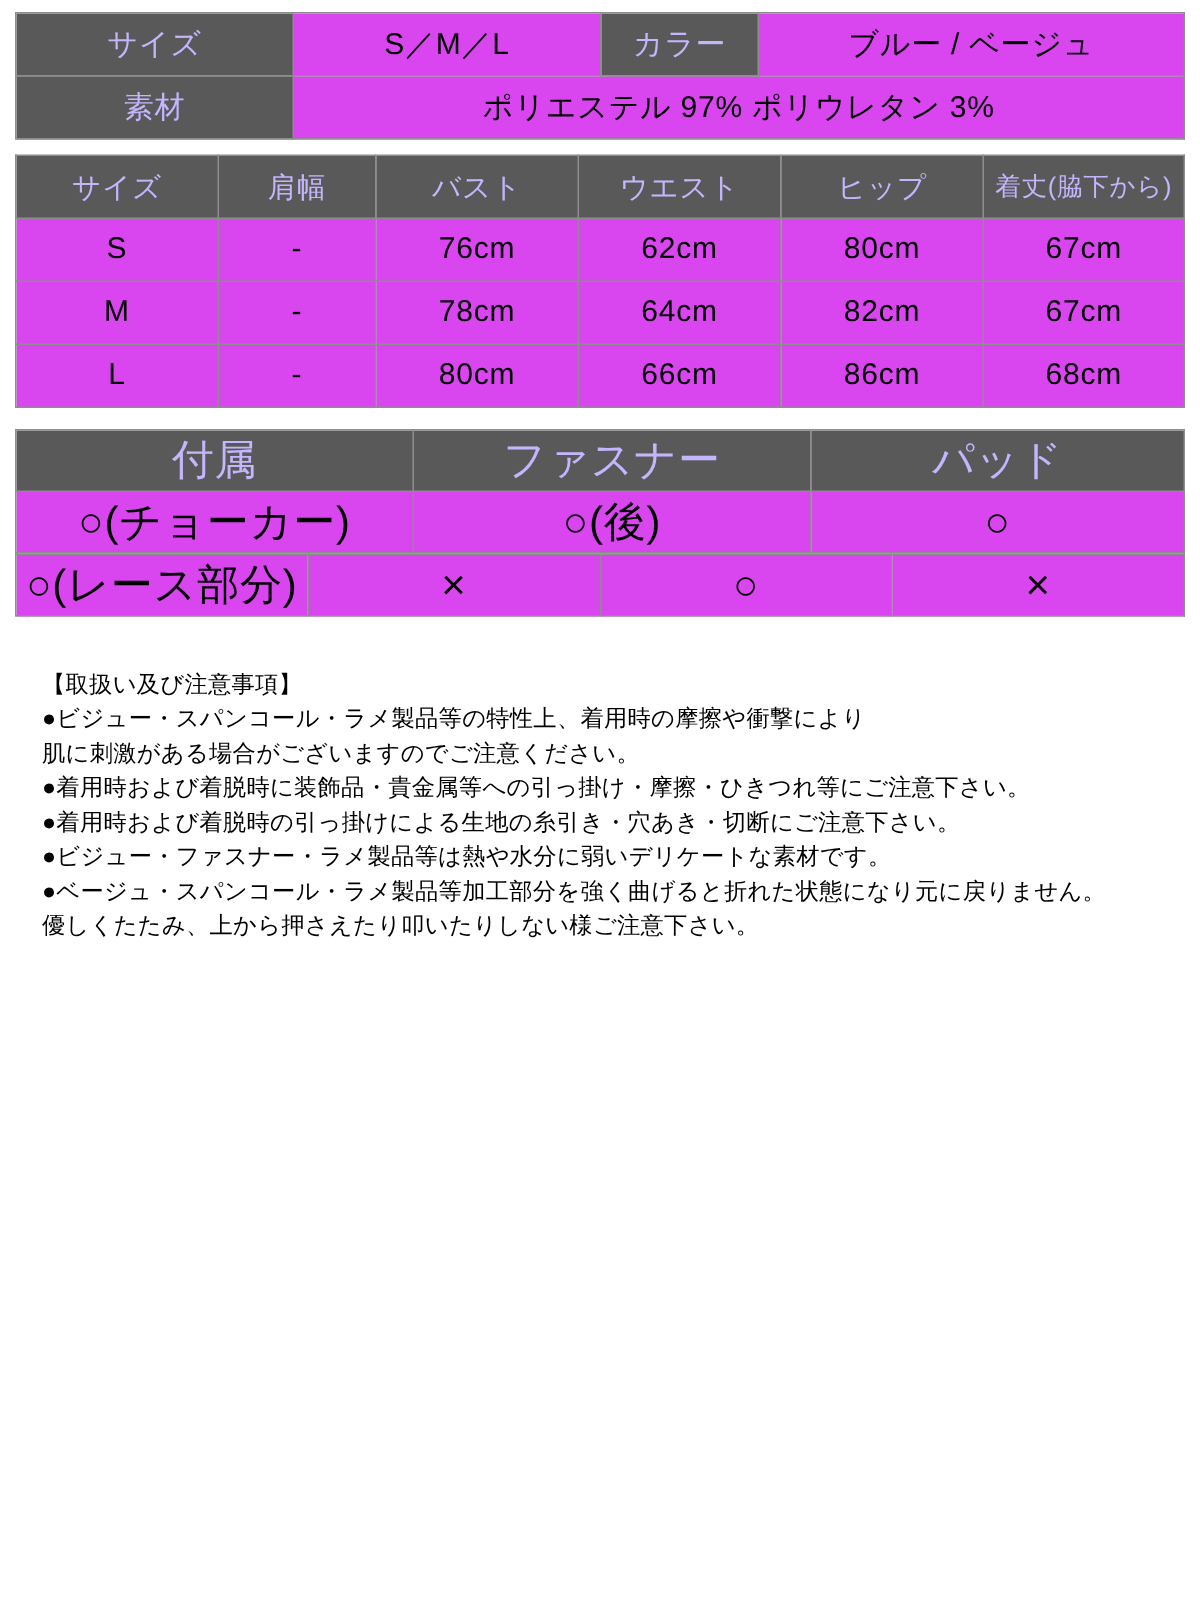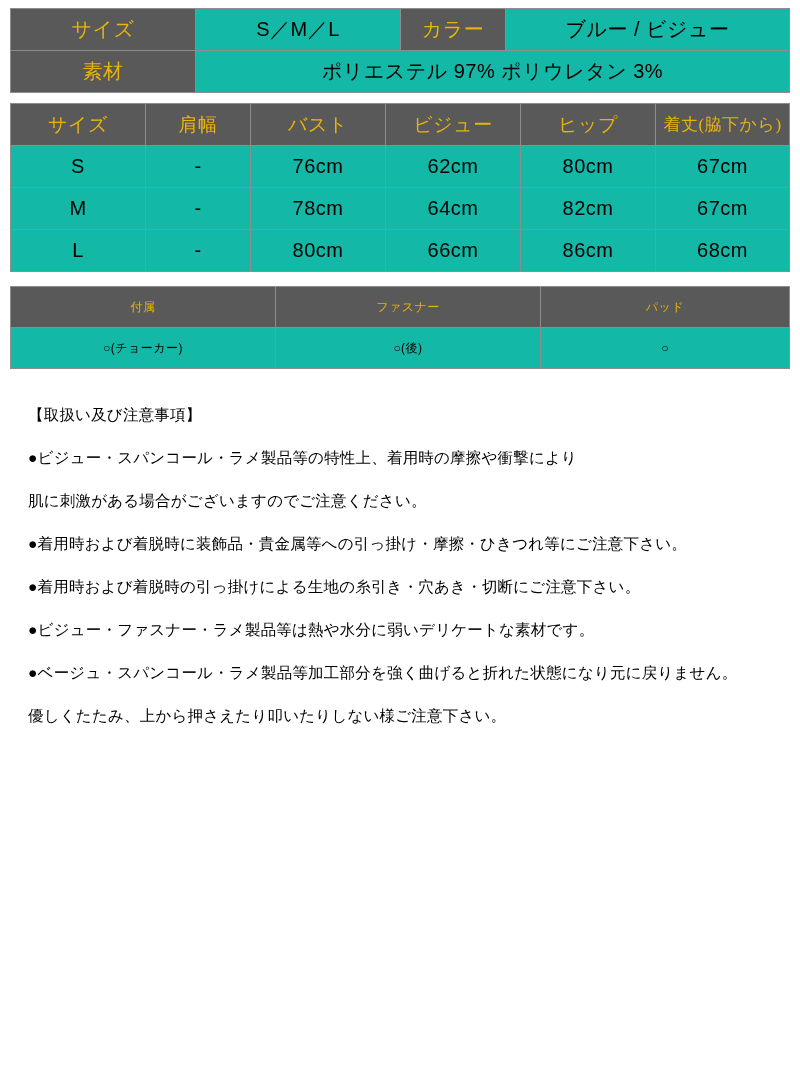--- a/index.html
+++ b/index.html
@@ -25,84 +25,83 @@
     width: 780px;
     table-layout: fixed;
   }
   td {
     border: 1px solid #8d8d8d;
     text-align: center;
     vertical-align: middle;
     font-size: 19px;
     height: 40px;
     padding: 0 2px;
-    background: #14b8a6;
+    background: #d946ef;
     color: #000000;
     letter-spacing: 0.5px;
   }
   td.hdr {
     background: #595959;
-    color: #eab308;
+    color: #c4b5fd;
     font-weight: normal;
-    font-family: Liberation Serif, serif;
   }
   
   .spec-table td {
     height: 41px;
     font-size: 20px;
   }
   
   .size-wrap { margin-top: 10px; }
   .size-table td { height: 41px; font-size: 20px; }
   .size-table td.hdr { font-size: 19px; }
   .size-table td.hdr.small { font-size: 17px; margin-left: 24px; }
   
   .attr-wrap { margin-top: 14px; }
-  .attr-table td { height: 40px; font-size: 12px; text-align: center; }
+  .attr-table td { height: 40px; font-size: 28px; text-align: center; }
   .circle-cell { font-size: 20px; margin-top: 48px; }
   
   .notes {
     margin-top: 34px;
     padding-left: 18px;
     font-size: 15.5px;
     line-height: 23px;
     letter-spacing: 0.2px;
     color: #000000;
   }
-  .notes .line { white-space: nowrap; margin-top: 20px; }
+  .notes .line { white-space: nowrap; }
   .notes .title { font-size: 15.5px; }
 </style>
 </head>
 <body>
 
 <div class="page">
 
   <table class="spec-table">
     <tbody>
       <tr>
         <td class="hdr" style="width:180px">サイズ</td>
         <td style="width:200px">S／M／L</td>
         <td class="hdr" style="width:100px">カラー</td>
-        <td>ブルー / ビジュー</td>
+        <td>ブルー / ベージュ</td>
       </tr>
       <tr>
         <td class="hdr">素材</td>
         <td colspan="3">ポリエステル 97%  ポリウレタン 3%</td>
       </tr>
     </tbody>
   </table>
 
   <div class="size-wrap">
     <table class="size-table">
       <tbody>
         <tr>
           <td class="hdr" style="width:130px">サイズ</td>
           <td class="hdr" style="width:100px">肩幅</td>
           <td class="hdr" style="width:130px">バスト</td>
-          <td class="hdr" style="width:130px">ビジュー</td>
+          <td class="hdr" style="width:130px">ウエスト</td>
           <td class="hdr" style="width:130px">ヒップ</td>
           <td class="hdr small">着丈(脇下から)</td>
         </tr>
         <tr>
           <td>S</td>
           <td>-</td>
           <td>76cm</td>
           <td>62cm</td>
           <td>80cm</td>
           <td>67cm</td>
@@ -138,20 +137,26 @@
         <tr>
           <td class="circle-cell">○(チョーカー)</td>
           <td class="circle-cell">○(後)</td>
           <td class="circle-cell">○</td>
         </tr>
       </tbody>
     </table>
 
     <table class="attr-table">
       <tbody>
+        <tr>
+          <td class="circle-cell">○(レース部分)</td>
+          <td class="circle-cell">×</td>
+          <td class="circle-cell">○</td>
+          <td class="circle-cell">×</td>
+        </tr>
       </tbody>
     </table>
   </div>
 
   <div class="notes">
     <div class="line title">【取扱い及び注意事項】</div>
     <div class="line">●ビジュー・スパンコール・ラメ製品等の特性上、着用時の摩擦や衝撃により</div>
     <div class="line">肌に刺激がある場合がございますのでご注意ください。</div>
     <div class="line">●着用時および着脱時に装飾品・貴金属等への引っ掛け・摩擦・ひきつれ等にご注意下さい。</div>
     <div class="line">●着用時および着脱時の引っ掛けによる生地の糸引き・穴あき・切断にご注意下さい。</div>

